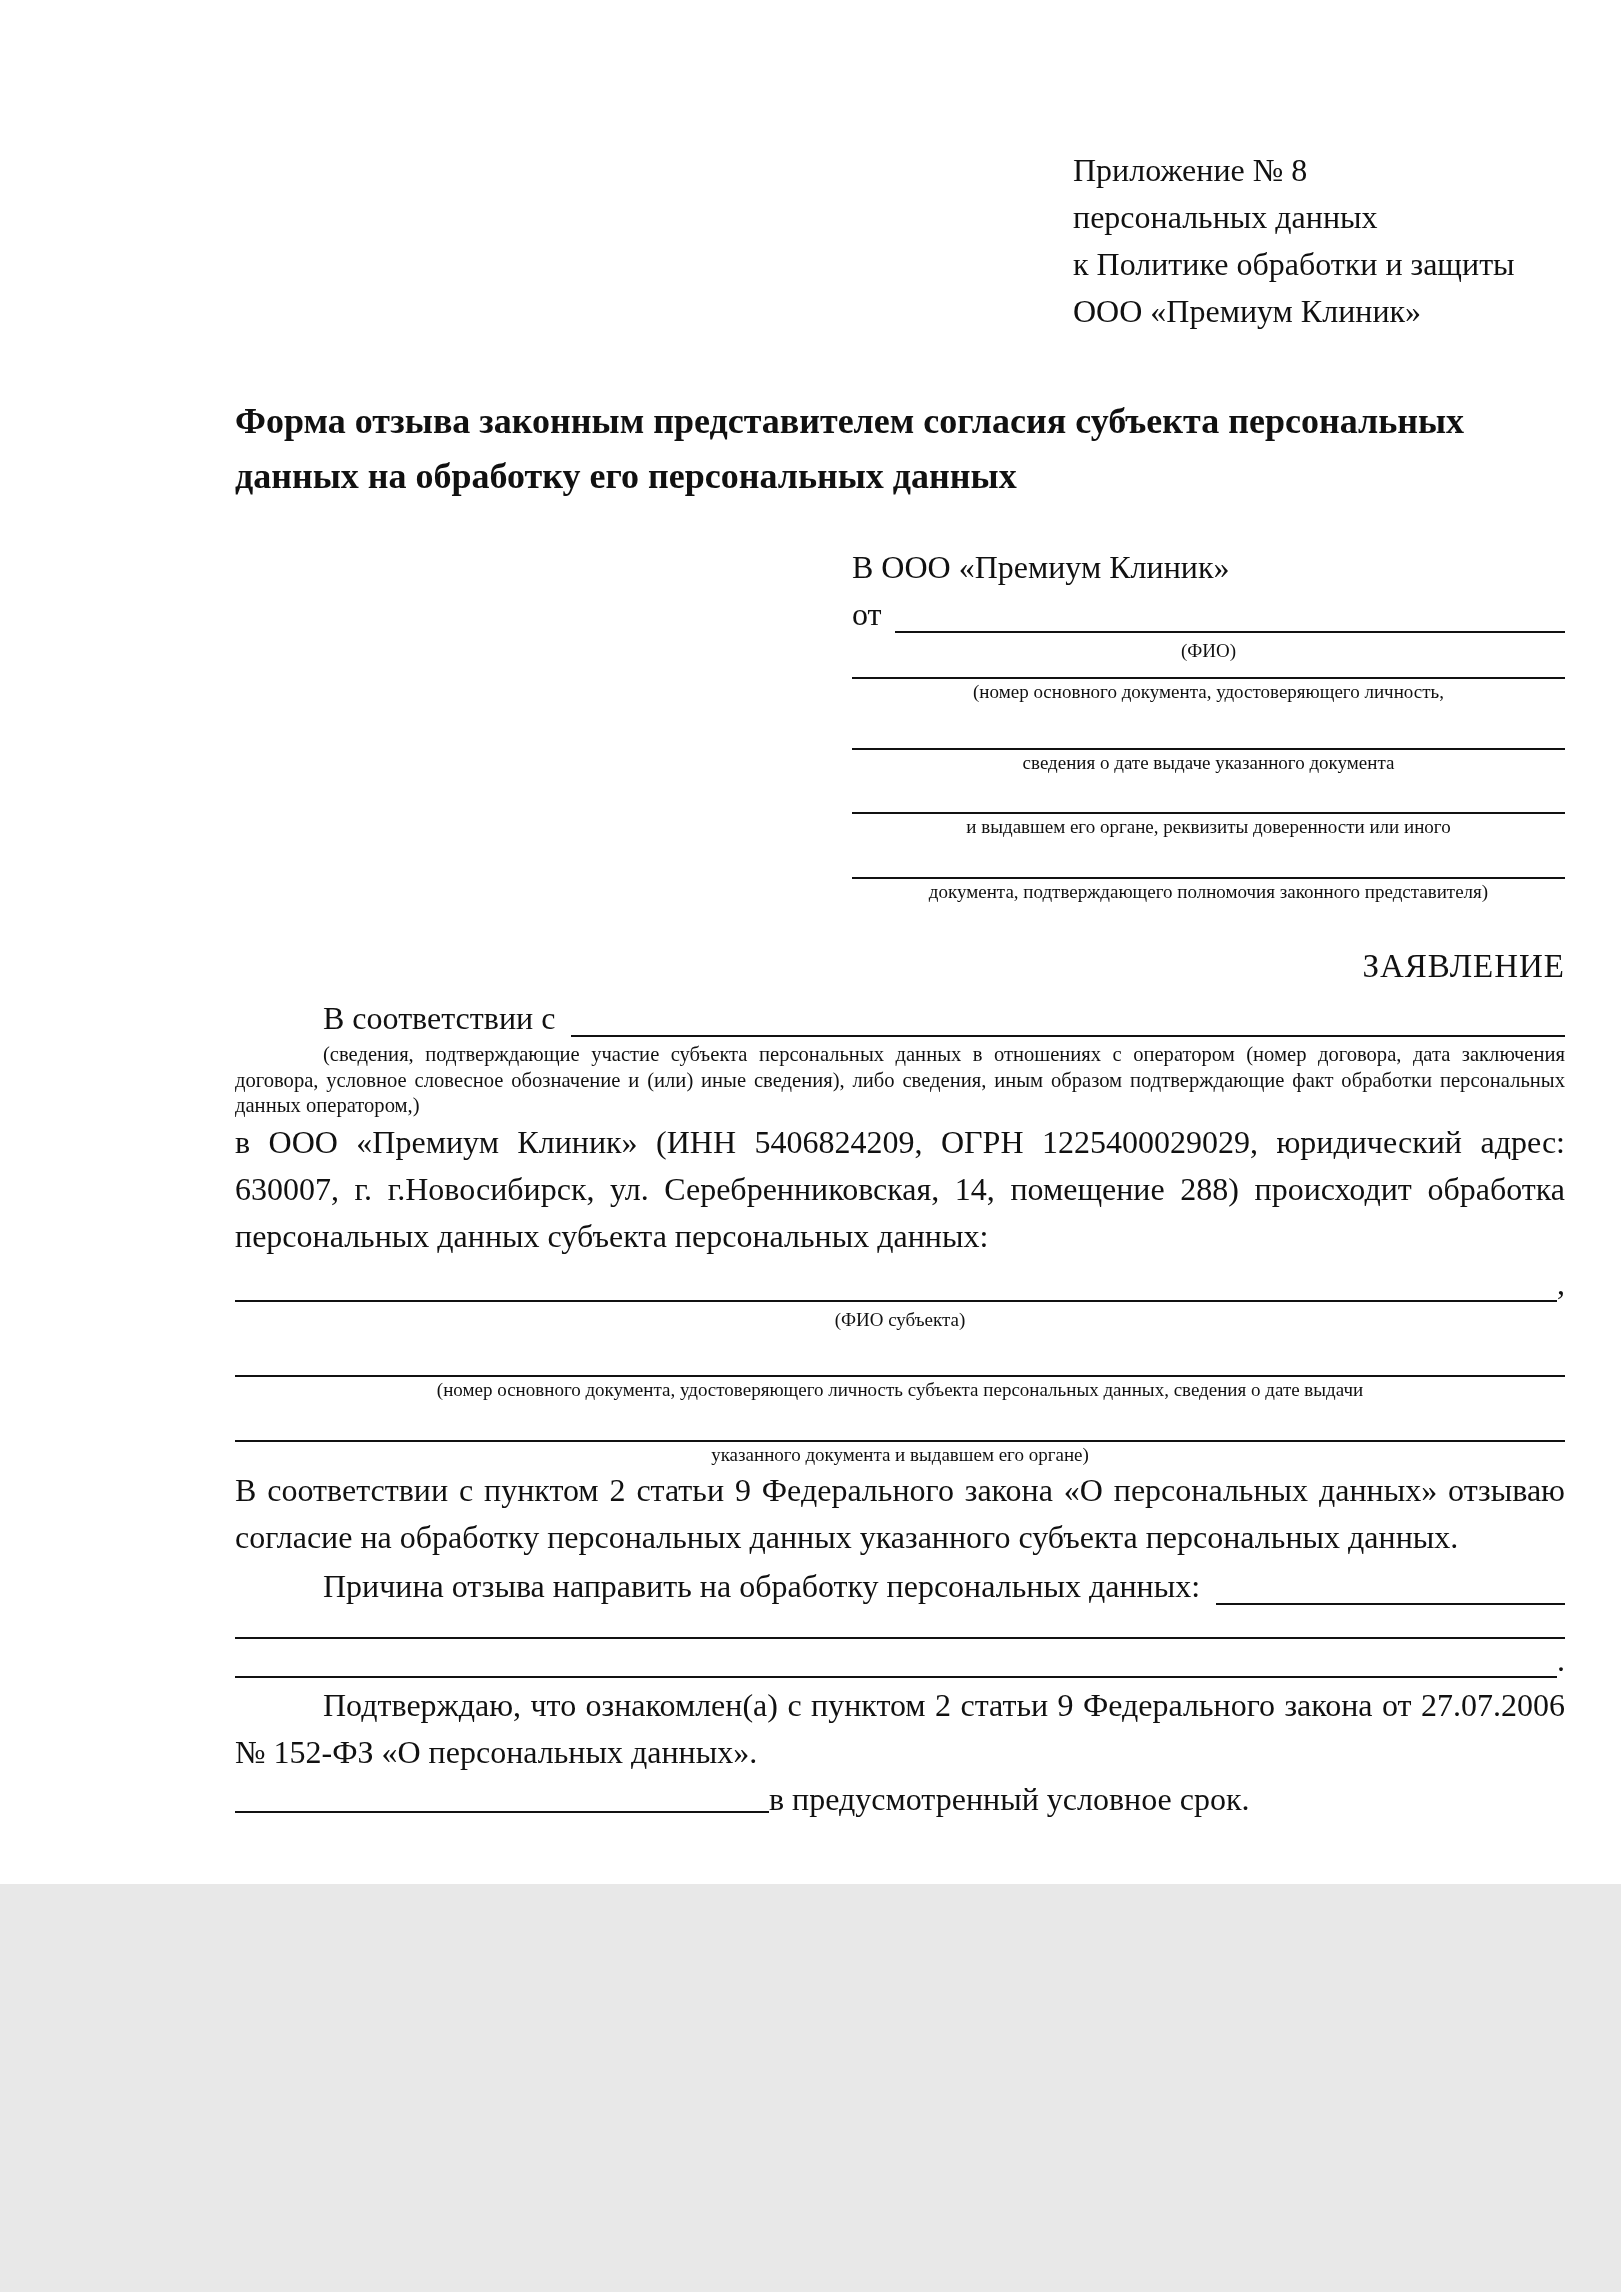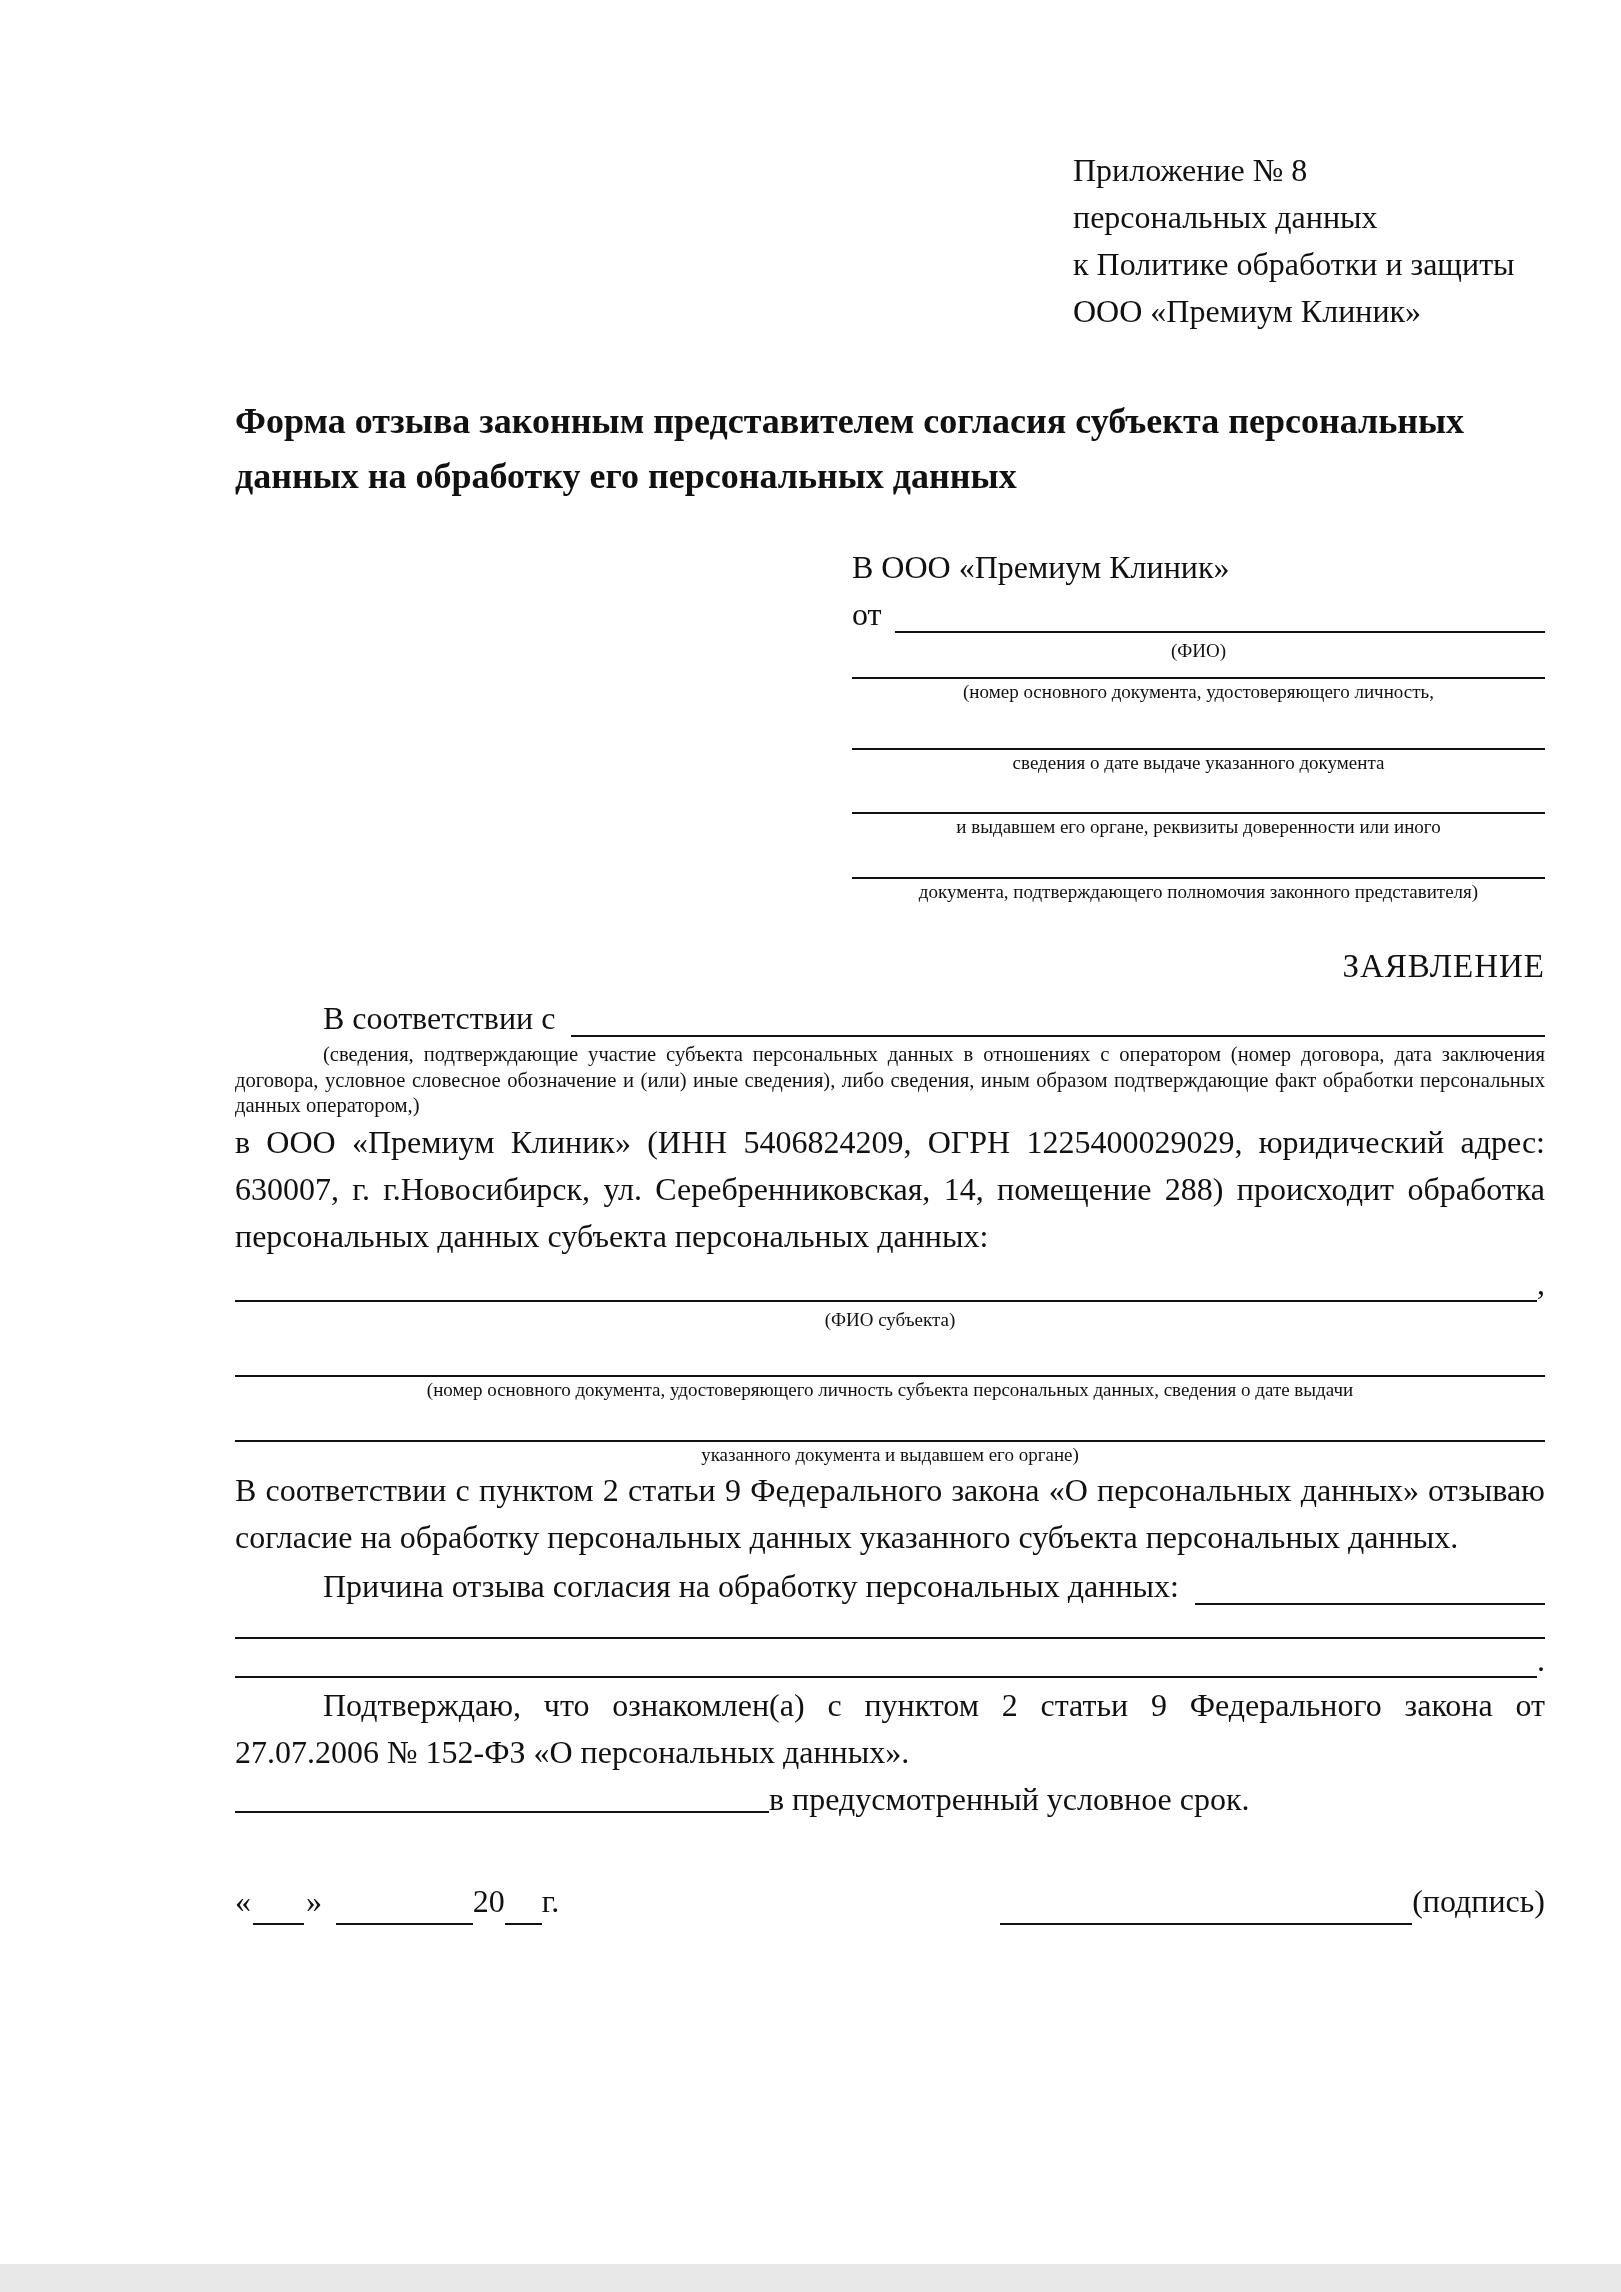--- a/index.html
+++ b/index.html
@@ -1,25 +1,25 @@
 <!DOCTYPE html>
 <html><head>
 <meta charset="utf-8">
 <style>
   html, body { margin: 0; padding: 0; background: #e8e8e8; }
   .page {
     position: relative;
     width: 1621px;
-    height: 2264px;
+    height: 1884px;
     margin: 0 auto;
     background: #ffffff;
     color: #111;
     font-family: "Liberation Serif", "DejaVu Serif", serif;
     box-sizing: border-box;
-    padding: 147px 76px 0 235px;
+    padding: 147px 56px 0 235px;
     overflow: hidden;
   }
   .appendix {
     margin-left: 838px;
     font-size: 32px;
     line-height: 47px;
   }
   .doc-title {
     margin-top: 59px;
     font-size: 36px;
@@ -153,21 +153,21 @@
 
   <div class="rule rule-tall"></div>
   <div class="caption">(номер основного документа, удостоверяющего личность субъекта персональных данных, сведения о дате выдачи</div>
 
   <div class="rule rule-mid"></div>
   <div class="caption">указанного документа и выдавшем его органе)</div>
 
   <div class="para">В соответствии с пунктом 2 статьи 9 Федерального закона «О персональных данных» отзываю согласие на обработку персональных данных указанного субъекта персональных данных.</div>
 
   <div class="reason-row">
-    <span class="reason-label">Причина отзыва согласия на обработку персональных данных:</span>
+    <span class="reason-label">Причина отзыва направить на обработку персональных данных:</span>
     <span class="fill"></span>
   </div>
 
   <div class="rule-full"></div>
   <div class="rule-dot-row">
     <span class="fill"></span>
     <span class="suffix">.</span>
   </div>
 
   <div class="para para-indent">Подтверждаю, что ознакомлен(а) с пунктом 2 статьи 9 Федерального закона от 27.07.2006 № 152-ФЗ «О персональных данных».</div>

